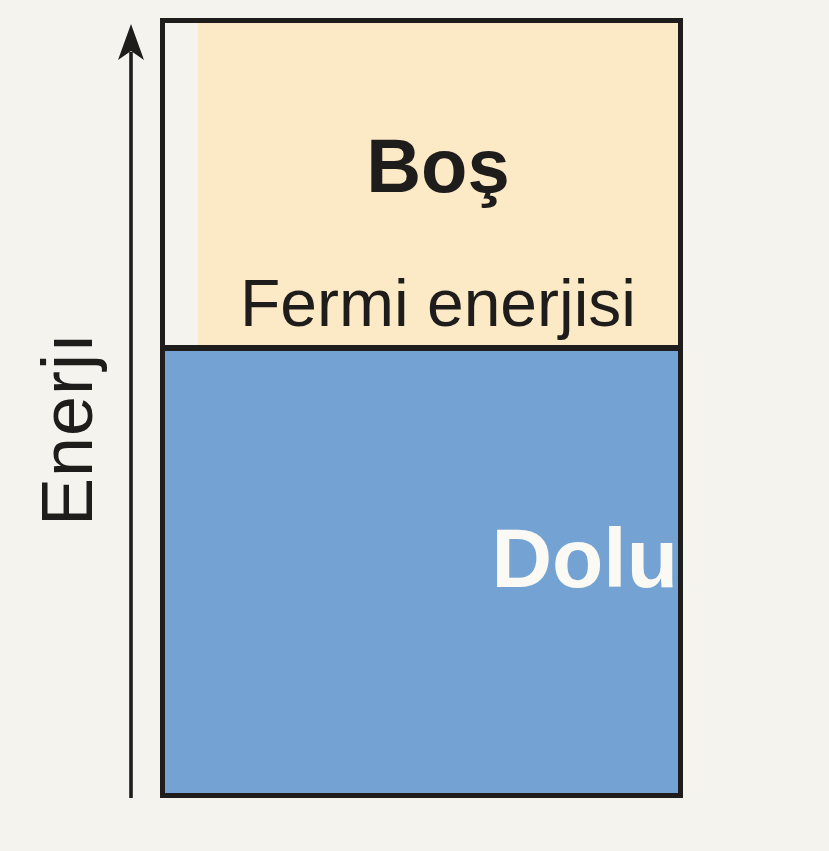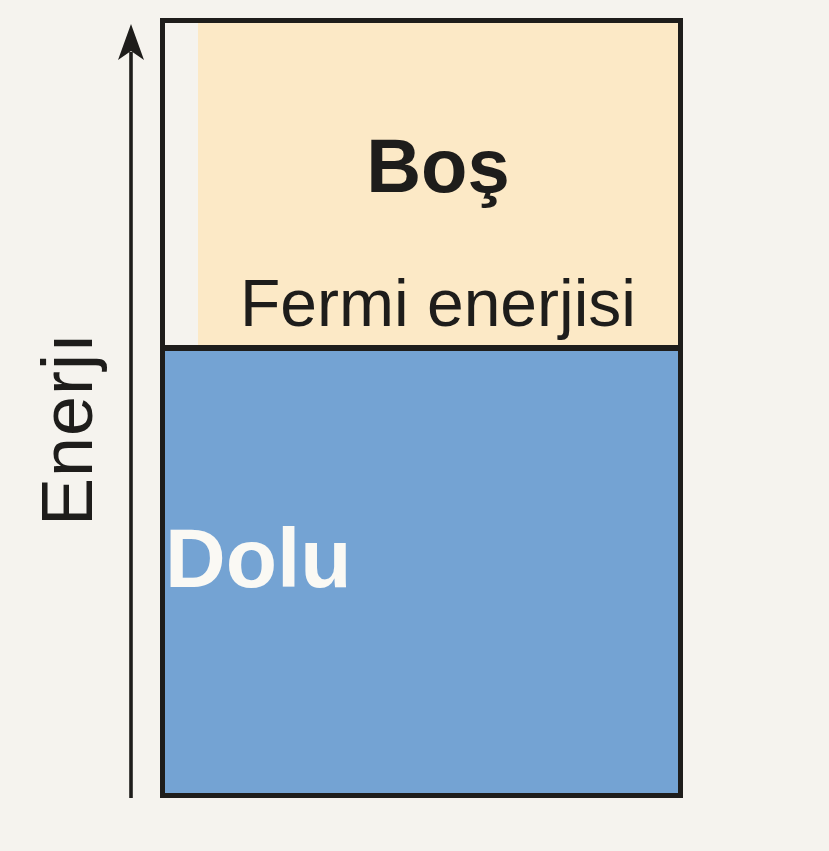--- a/index.html
+++ b/index.html
@@ -71,21 +71,21 @@
     flex: 0 0 6px;
     height: 6px;
     background: var(--line);
   }
   .band-filled {
     position: relative;
     flex: 1 1 auto;
     background: var(--filled-band-fill);
     display: flex;
     align-items: center;
-    justify-content: flex-start;
+    justify-content: flex-end;
   }
 
   
   .empty-label {
     position: absolute;
     left: 50%;
     top: 142px;
     transform: translate(-50%, -50%);
     font-size: 76px;
     font-weight: 600;

